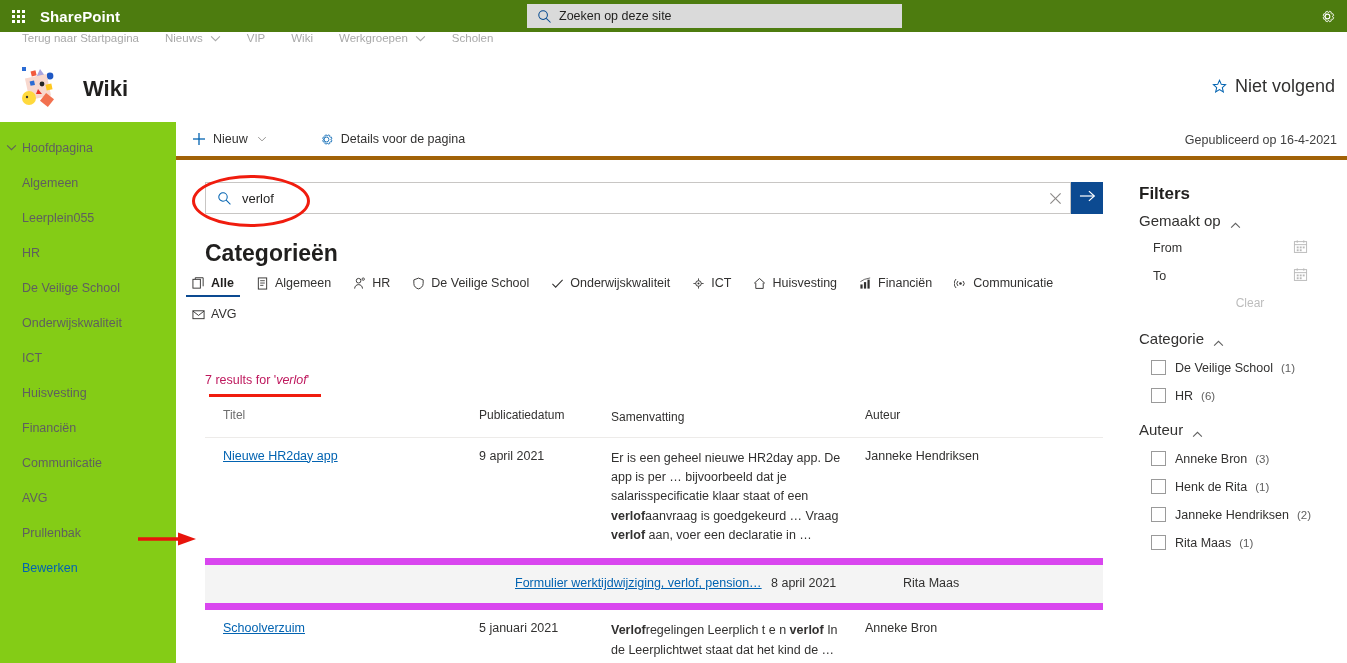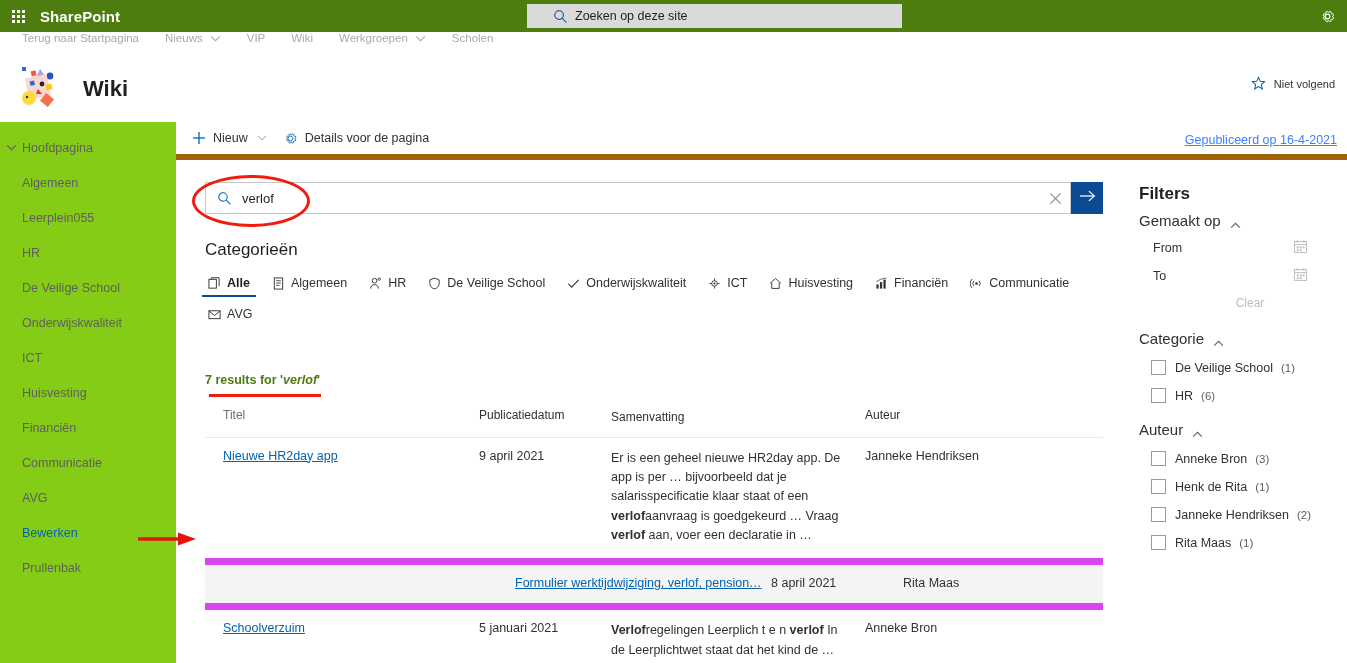--- a/index.html
+++ b/index.html
@@ -22,21 +22,21 @@
     display: flex; align-items: center; justify-content: center; cursor: pointer;
   }
   .waffle-grid { display: grid; grid-template-columns: repeat(3, 3px); grid-gap: 2px; }
   .waffle-grid i { width: 3px; height: 3px; background: #fff; display: block; }
   .suite-title {
     color: #fff; font-size: 15px; font-weight: bold; margin-left: 8px;
     letter-spacing: .1px;
   }
   .suite-search {
     position: absolute; left: 527px; top: 4px; width: 375px; height: 24px;
-    background: #dadada; display: flex; align-items: center; padding: 0 24px;
+    background: #dadada; display: flex; align-items: center; padding: 0 8px;
   }
   .suite-search .sicon { width: 18px; height: 18px; display:flex; align-items:center; justify-content:center; }
   .suite-search input {
     border: none; outline: none; background: transparent; flex: 1;
     font-family: "Liberation Sans", sans-serif; font-size: 12.5px; color: #201f1e;
     margin-left: 6px;
   }
   .suite-search input::placeholder { color: #201f1e; opacity: 1; }
   .suite-gear {
     position: absolute; right: 4px; top: 0; height: 32px; width: 32px;
@@ -60,49 +60,49 @@
     display: flex; align-items: center;
   }
   .sitelogo {
     width: 50px; height: 50px; margin-left: 16px; position: relative; flex: none;
   }
   .sitetitle {
     font-size: 22px; font-weight: bold; color: #201f1e; margin-left: 17px;
   }
   .follow {
     position: absolute; right: 12px; top: 20px;
-    display: flex; align-items: center; font-size: 11px; color: #323130; cursor: pointer;
+    display: flex; align-items: center; font-size: 18px; color: #323130; cursor: pointer;
   }
   .follow .star { margin-right: 8px; display: flex; }
 
   
   .leftnav {
     position: absolute; top: 122px; left: 0; width: 176px; height: 541px;
     border-right: 6px solid #84cc16; background: #84cc16; padding-top: 8px;
   }
   .nav-item {
     height: 35px; display: flex; align-items: center; font-size: 12.5px;
     color: #5f5f5f; padding-left: 22px; cursor: pointer; white-space: nowrap;
   }
   .nav-item.root { padding-left: 0; color: #5f5f5f; }
   .nav-item.root .rootchev { width: 22px; display: flex; justify-content: center; align-items: center; }
   .nav-item.edit { color: #0263b1; padding-left: 22px; }
 
   .commandbar {
     position: absolute; top: 122px; left: 176px; width: 1171px; height: 38px;
-    border-bottom: 6px solid #a16207; display: flex; align-items: center; background: #fff;
+    border-bottom: 4px solid #a16207; display: flex; align-items: center; background: #fff; gap: 36px;
   }
   .cmd {
     display: flex; align-items: center; font-size: 12.5px; color: #323130;
     margin-left: 16px; cursor: pointer; white-space: nowrap;
   }
   .cmd .ic { display: flex; align-items: center; margin-right: 7px; color: #0263b1; }
   .cmd .cchev { margin-left: 9px; display: flex; }
   .published {
-    position: absolute; right: 10px; top: 11px; font-size: 12.5px; color: #3b82f6; white-space: nowrap; text-decoration: underline;
+    position: absolute; right: 10px; top: 11px; font-size: 12.5px; color: #404040; white-space: nowrap;
   }
 
   
   .content { position: absolute; top: 160px; left: 176px; width: 955px; height: 503px; background: #fff; }
 
   .searchrow { position: absolute; left: 29px; top: 22px; width: 898px; height: 32px; display: flex; }
   .searchbox {
     flex: 1; border: 1px solid #c8c6c4; height: 32px; display: flex; align-items: center;
     padding-left: 10px; background: #fff;
   }
@@ -117,35 +117,35 @@
   .searchgo {
     width: 32px; height: 32px; background: #0c4a91; display: flex; align-items: center;
     justify-content: center; cursor: pointer; flex: none;
   }
 
   .ellipse {
     position: absolute; left: 192px; top: 175px; width: 118px; height: 52px;
     border: 3.5px solid #f01c0e; border-radius: 50%; pointer-events: none; z-index: 9;
   }
 
-  .cats-title { position: absolute; left: 29px; top: 80px; font-size: 17px; font-weight: normal; color: #201f1e; }
-
-  .cattabs { position: absolute; left: 26px; top: 112px; width: 910px; display: flex; flex-wrap: wrap; }
+  .cats-title { position: absolute; left: 29px; top: 80px; font-size: 23px; font-weight: bold; color: #201f1e; }
+
+  .cattabs { position: absolute; left: 10px; top: 112px; width: 910px; display: flex; flex-wrap: wrap; }
   .cattab {
     display: flex; align-items: center; font-size: 12.5px; color: #323130;
     margin: 0 10px 6px 0; padding: 4px 6px 7px 6px; cursor: pointer; white-space: nowrap;
     position: relative;
   }
   .cattab .cic { display: flex; align-items: center; margin-right: 6px; }
   .cattab.active { font-weight: bold; color: #201f1e; }
   .cattab.active:after {
     content: ""; position: absolute; left: 0; right: 0; bottom: 0; height: 2px; background: #0c4a91;
   }
 
-  .results-count { position: absolute; left: 29px; top: 213px; font-size: 12.5px; font-weight: bold; color: #4d7c0f; }
+  .results-count { position: absolute; left: 29px; top: 213px; font-size: 12.5px; font-weight: normal; color: #be185d; }
   .results-count em { font-style: italic; }
   .count-underline { position: absolute; left: 209px; top: 394px; width: 112px; height: 3px; background: #f01c0e; z-index: 9; }
 
   .rtable { position: absolute; left: 29px; top: 248px; width: 898px; font-size: 12.5px; }
   .rtable .thead { display: flex; color: #6e6e6e; font-size: 12px; padding-bottom: 10px; border-bottom: 1px solid #edebe9; }
   .rtable .row { display: flex; border-bottom: 7px solid #d946ef; padding: 11px 0 13px 0; }
   .rtable .row.highlight { background: #f4f4f4; justify-content: flex-end; }
   .c-title { width: 274px; padding-left: 18px; }
   .c-date { width: 132px; }
   .c-summary { width: 254px; padding-right: 16px; }
@@ -299,25 +299,25 @@
       </div>
     <div class="nav-item">
         <span>Financiën</span>
       </div>
     <div class="nav-item">
         <span>Communicatie</span>
       </div>
     <div class="nav-item">
         <span>AVG</span>
       </div>
+    <div class="nav-item">
+        <span>Prullenbak</span>
+      </div>
     <div class="nav-item edit">
         <span>Bewerken</span>
-      </div>
-    <div class="nav-item">
-        <span>Prullenbak</span>
       </div>
   </div>
 
   <div class="commandbar">
     <div class="cmd">
       <span class="ic">
           <svg width="14" height="14" viewBox="0 0 14 14">
             <line x1="7" y1="1" x2="7" y2="13" stroke="#0263b1" stroke-width="1.3"></line>
             <line x1="1" y1="7" x2="13" y2="7" stroke="#0263b1" stroke-width="1.3"></line>
           </svg>

